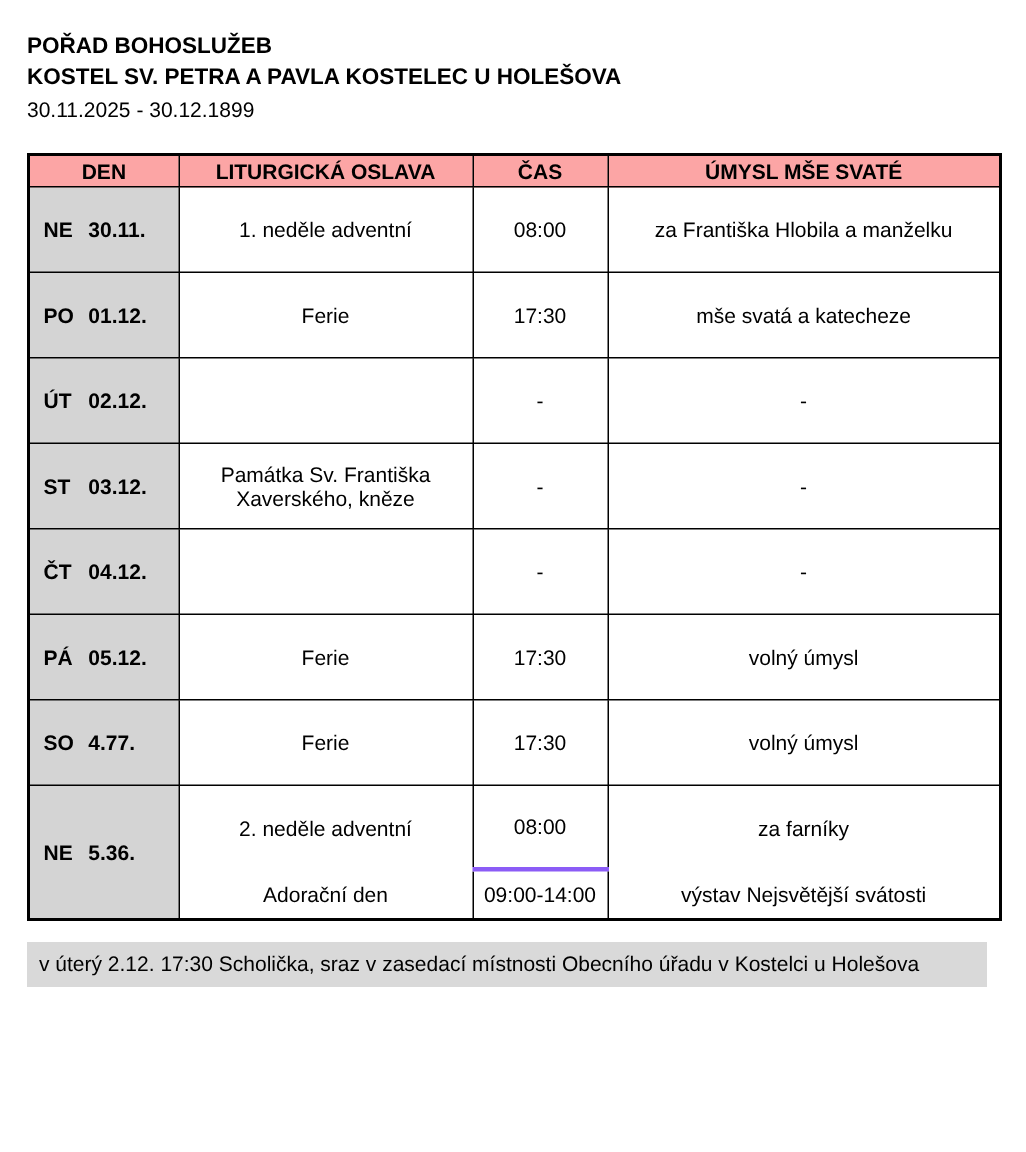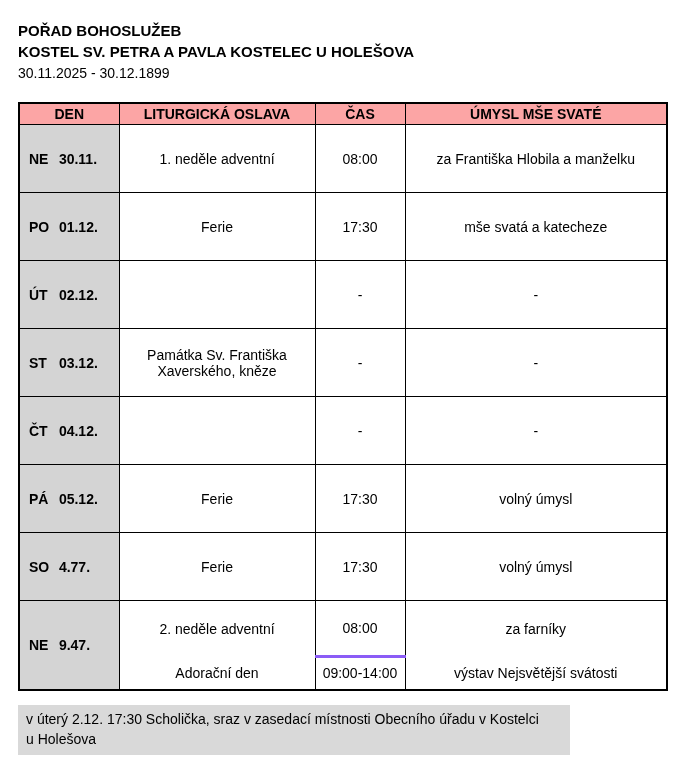--- a/index.html
+++ b/index.html
@@ -29,21 +29,21 @@
     font-size: 14px;
     vertical-align: middle;
   }
   .schedule thead th {
     background: #fca5a5;
     height: 22px;
     font-weight: bold;
     text-align: center;
     padding: 2px 4px;
   }
-  .schedule tr.body-row { height: 68px; }
+  .schedule tr.body-row { height: 57px; }
   .schedule tr.sub-row-1 { height: 56px; }
   .schedule tr.sub-row-2 { height: 33px; }
 
   td.day-cell {
     background: #d4d4d4;
     font-weight: bold;
     text-align: left;
     padding-left: 9px;
     white-space: nowrap;
   }
@@ -52,21 +52,21 @@
 
   td.c { text-align: center; padding: 2px 12px; }
   td.cas-cell { padding: 2px 4px; }
 
   
   td.no-bottom { border-bottom: 0 none; }
   td.no-top    { border-top: 0 none; }
   td.keep-top  { border-top: 3px solid #8b5cf6; }
 
   .footer-note {
-    width: 552px;
+    width: 640px;
     margin-top: 14px;
     background: #d9d9d9;
     font-size: 14px;
     line-height: 1.45;
     padding: 4px 25px 6px 8px;
   }
 </style>
 </head>
 <body>
 
@@ -161,21 +161,21 @@
           <span class="day-date">4.77.</span>
         </td>
         <td class="c">Ferie</td>
         <td class="c cas-cell">17:30</td>
         <td class="c">volný úmysl</td>
       </tr>
 
       <tr class="sub-row-1">
         <td class="day-cell" rowspan="2">
           <span class="day-abbr">NE</span>
-          <span class="day-date">9.47.</span>
+          <span class="day-date">5.36.</span>
         </td>
         <td class="c no-bottom">2. neděle adventní</td>
         <td class="c cas-cell">08:00</td>
         <td class="c no-bottom">za farníky</td>
       </tr>
       <tr class="sub-row-2">
         <td class="c no-top">Adorační den</td>
         <td class="c cas-cell keep-top">09:00-14:00</td>
         <td class="c no-top">výstav Nejsvětější svátosti</td>
       </tr>

